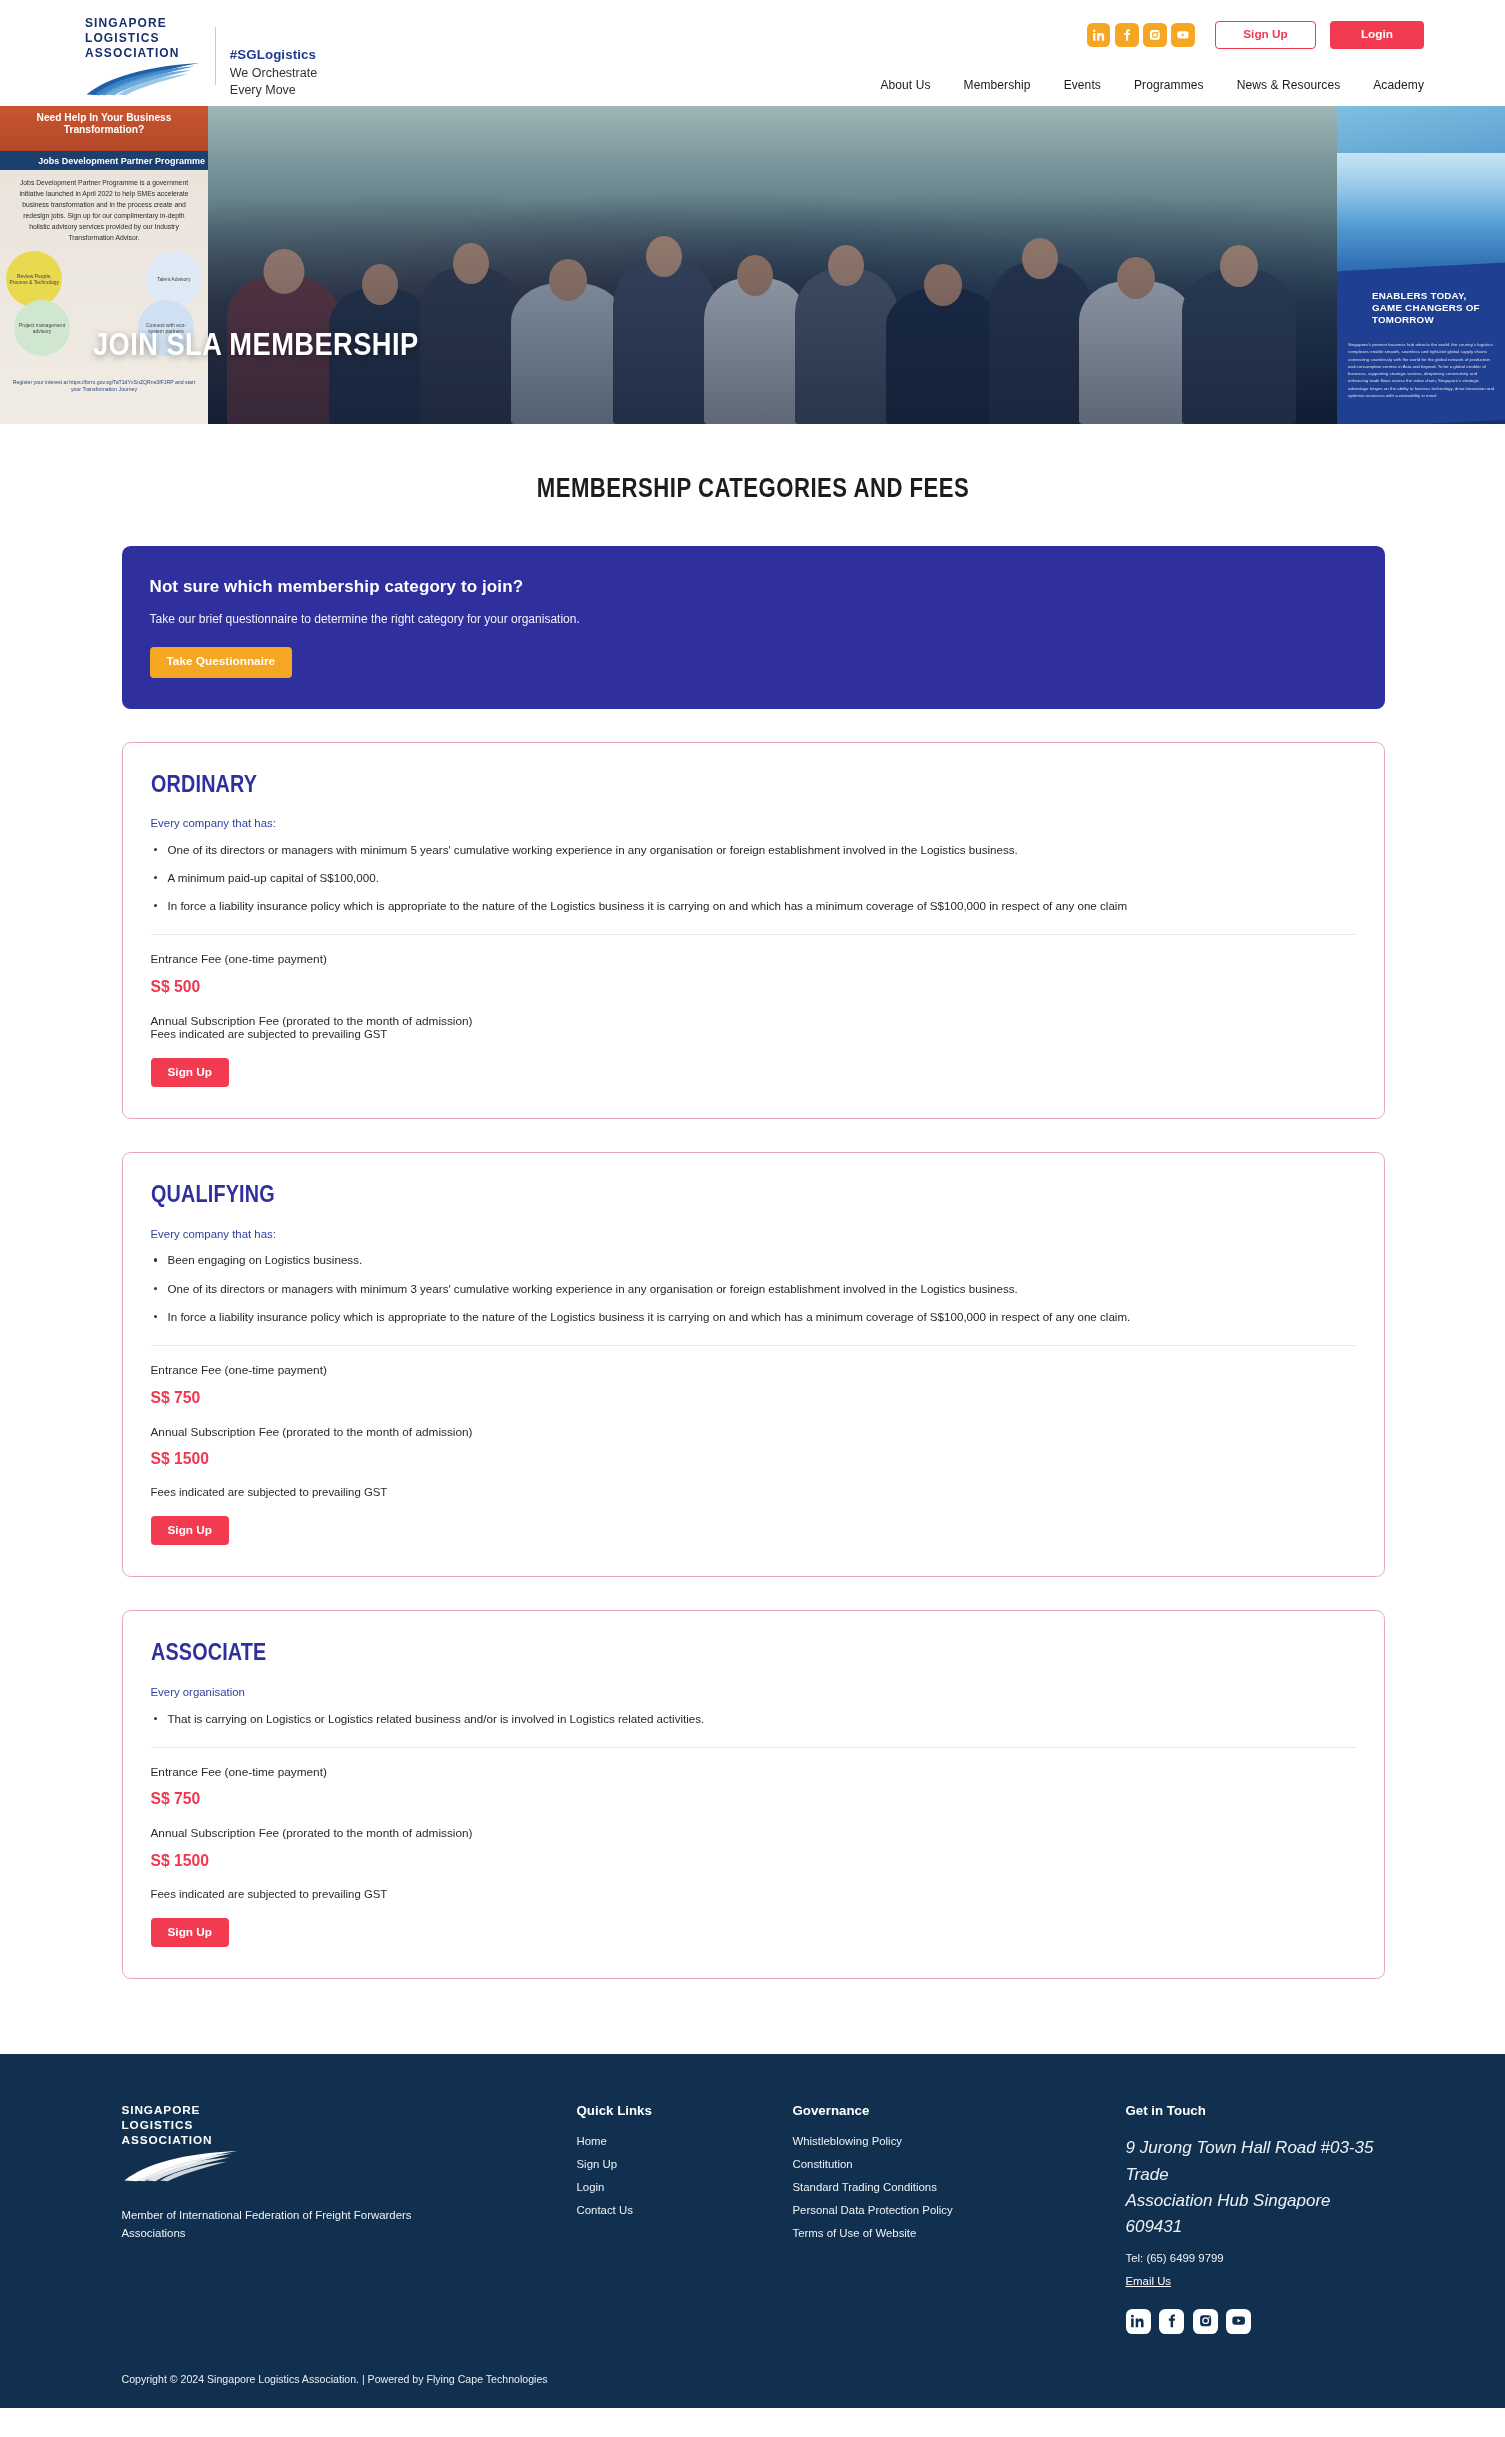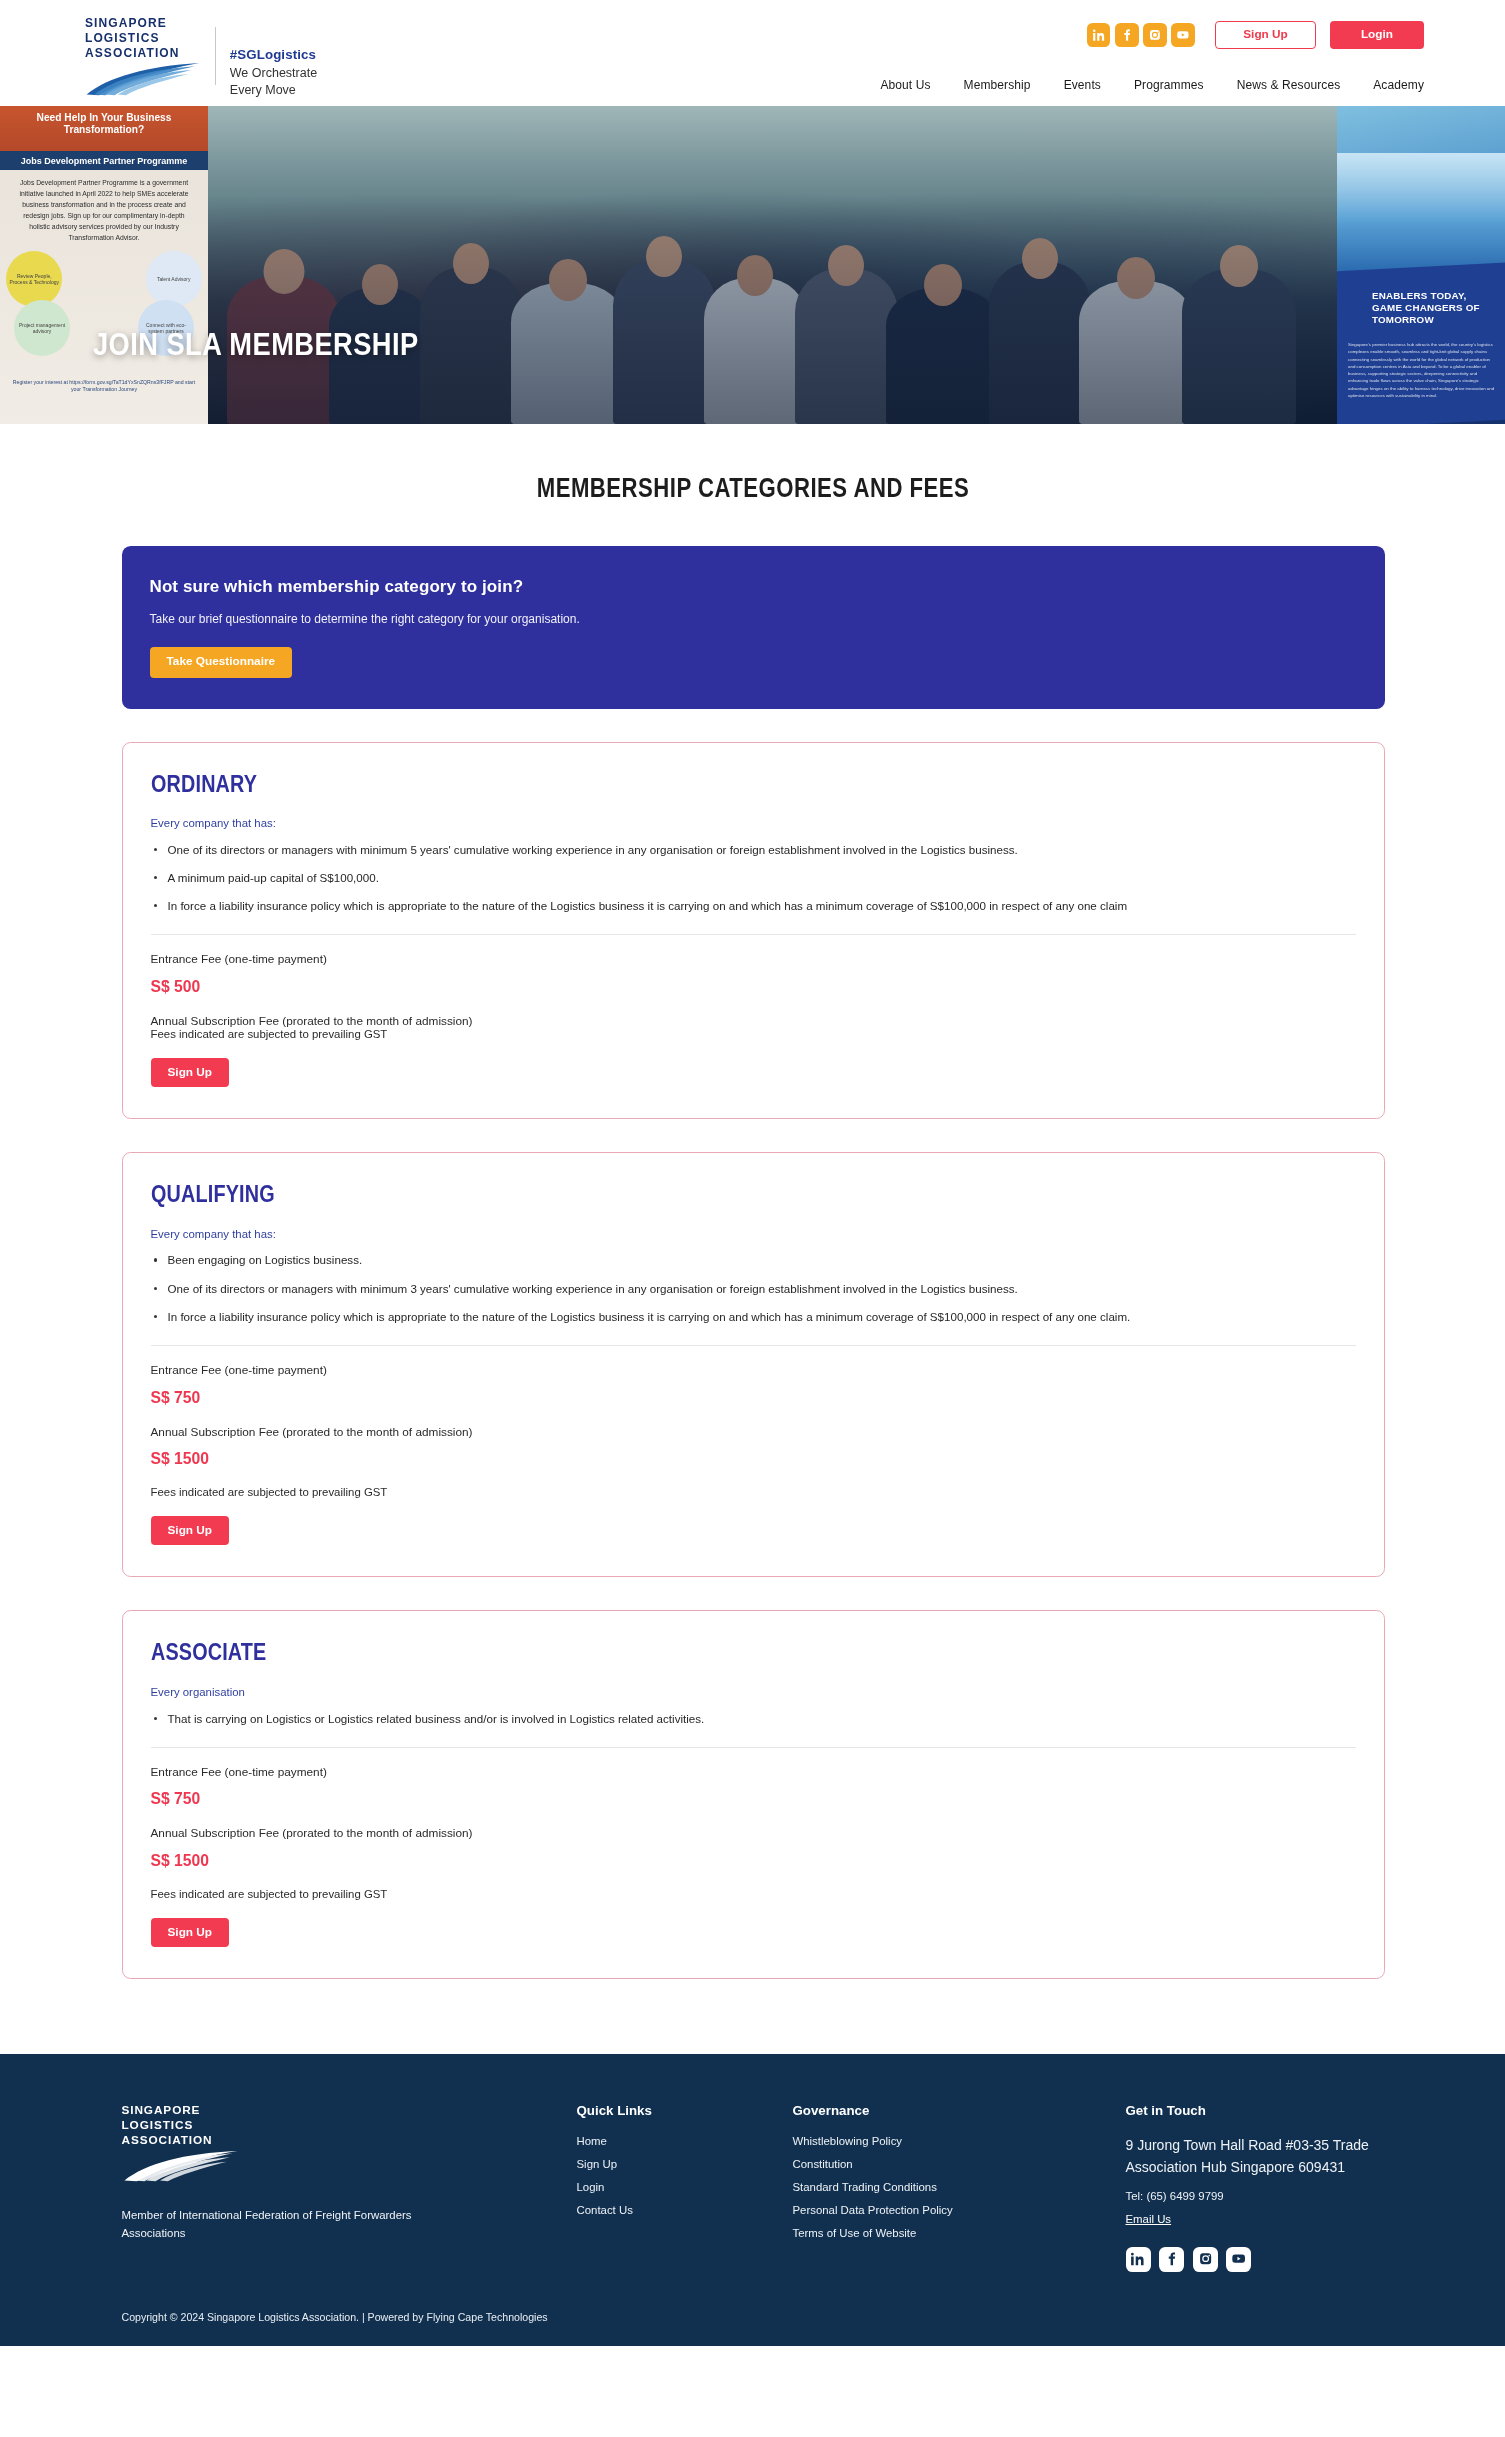--- a/index.html
+++ b/index.html
@@ -115,21 +115,21 @@
     position: absolute; left: 0; top: 0; width: 208px; height: 332px;
     background: linear-gradient(180deg,#e8e2d9 0%, #f1ece5 100%);
   }
   .poster-top {
     height: 45px; background: linear-gradient(180deg,#c7552e,#b4492a);
     color: #fff; font-weight: 700; font-size: 10.2px; line-height: 1.25;
     text-align: center; padding: 5.5px 7.8px;
   }
   .poster-band {
     background: #1c3f6e; color: #fff; font-weight: 700;
-    font-size: 9px; text-align: center; padding: 4.7px 3.1px;
+    font-size: 9px; text-align: right; padding: 4.7px 3.1px;
   }
   .poster-body {
     font-size: 6.8px; color: #2c2c2c; text-align: center;
     padding: 6.3px 12.5px; line-height: 1.62;
   }
   .poster-wheel { position: relative; height: 125px; margin-top: 1.6px; }
   .wheel-seg {
     position: absolute; border-radius: 50%;
     display:flex; align-items:center; justify-content:center;
     font-size: 5px; color:#444; text-align:center; line-height:1.2;
@@ -320,21 +320,21 @@
     max-width: 314px;
     color: #f0f3f6;
   }
   .f-head {
     font-size: 13.3px; font-weight: 700; margin-bottom: 17px;
   }
   .f-link {
     display: block; font-size: 11.4px; color: #eef2f6;
     margin-bottom: 11px; text-decoration: none;
   }
-  .f-contact-line { font-size: 14px; line-height: 1.55; color: #eef2f6; }
+  .f-contact-line { font-size: 17px; line-height: 1.55; color: #eef2f6; font-style: italic; }
   .f-tel { font-size: 11.4px; margin-top: 11px; color:#eef2f6; }
   .f-email {
     display: inline-block; margin-top: 11px;
     font-size: 11.4px; color: #fff; text-decoration: underline;
   }
   .f-social { display: flex; gap: 8.6px; margin-top: 21px; }
   .f-soc {
     width: 25px; height: 25px; border-radius: 6.3px; background: #fff;
     display:flex; align-items:center; justify-content:center;
   }

